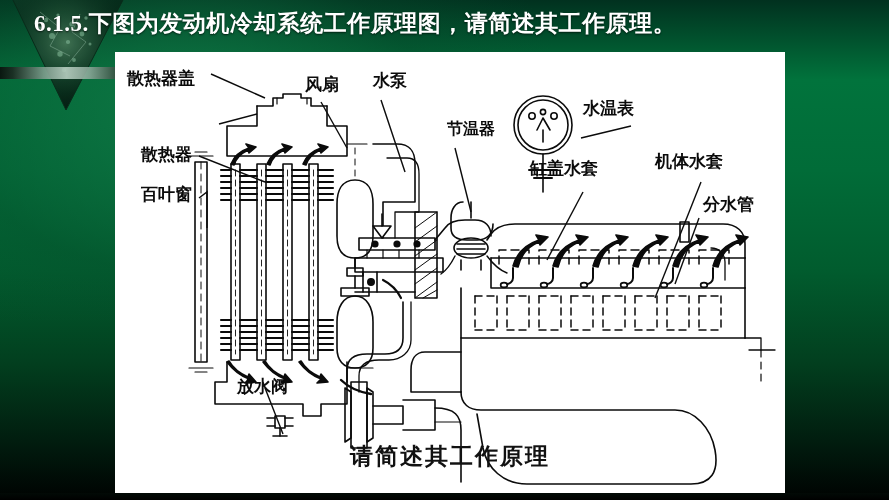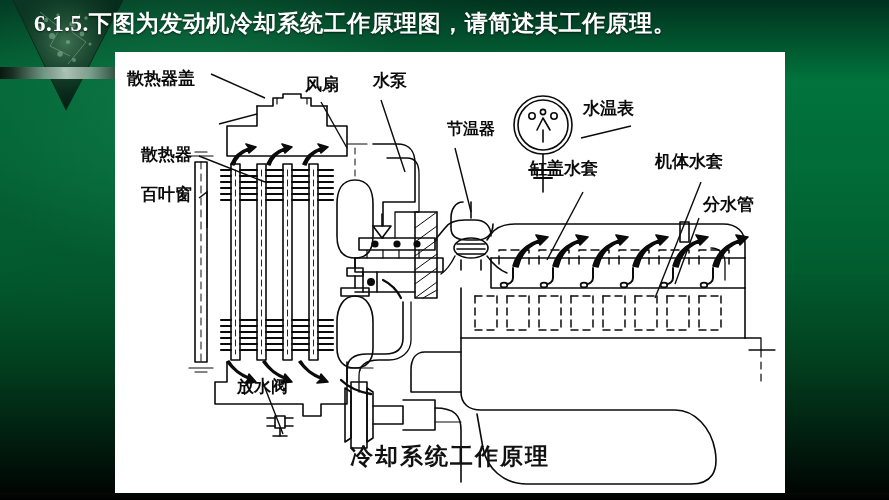--- a/index.html
+++ b/index.html
@@ -370,17 +370,17 @@
         <text class="lbl" id="lbl-4" font-size="17" x="258" y="34">水泵</text>
         <text class="lbl" id="lbl-5" font-size="16" x="332" y="82">节温器</text>
         <text class="lbl" id="lbl-6" font-size="17" x="468" y="62">水温表</text>
         <text class="lbl" id="lbl-7" font-size="17" x="415" y="122">缸盖水套</text>
         <text class="lbl" id="lbl-8" font-size="17" x="540" y="115">机体水套</text>
         <text class="lbl" id="lbl-9" font-size="17" x="588" y="158">分水管</text>
         <text class="lbl" id="lbl-10" font-size="17" x="122" y="340">放水阀</text>
       </g>
     </svg>
 
-    <div id="caption">冷却系统工作原理</div>
+    <div id="caption">请简述其工作原理</div>
   </div>
 
   <div id="bottom-edge"></div>
 </div>
 
 </body></html>

